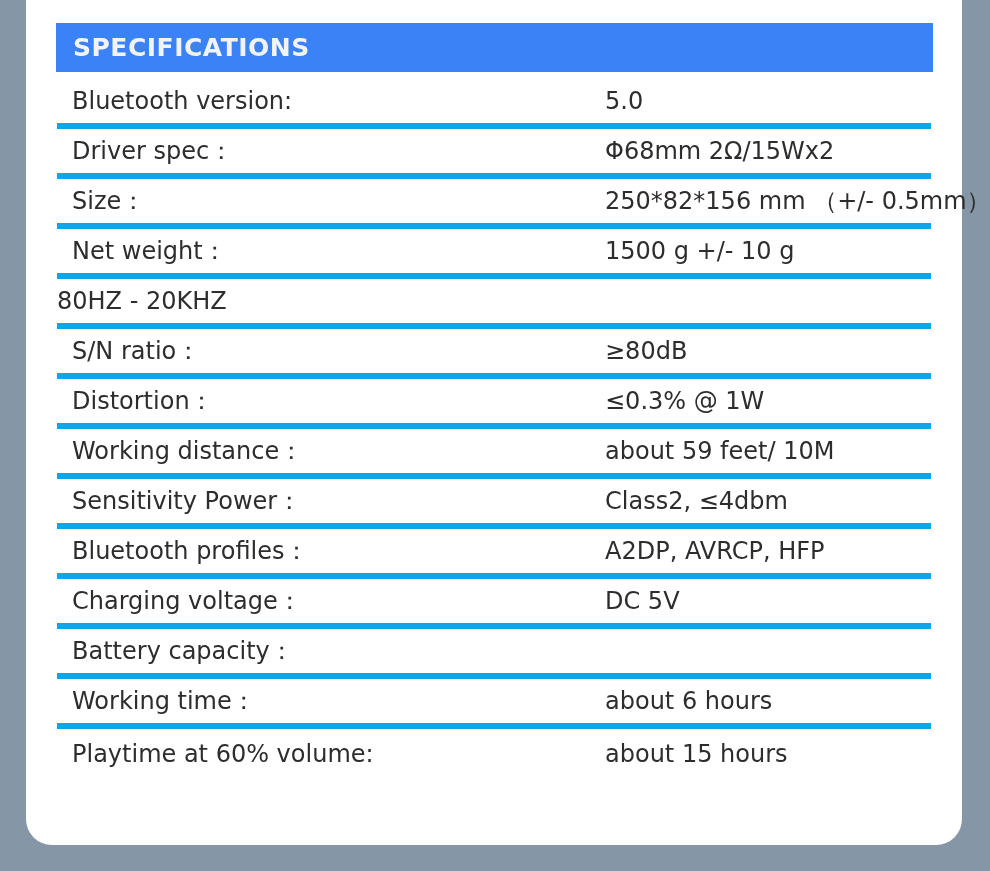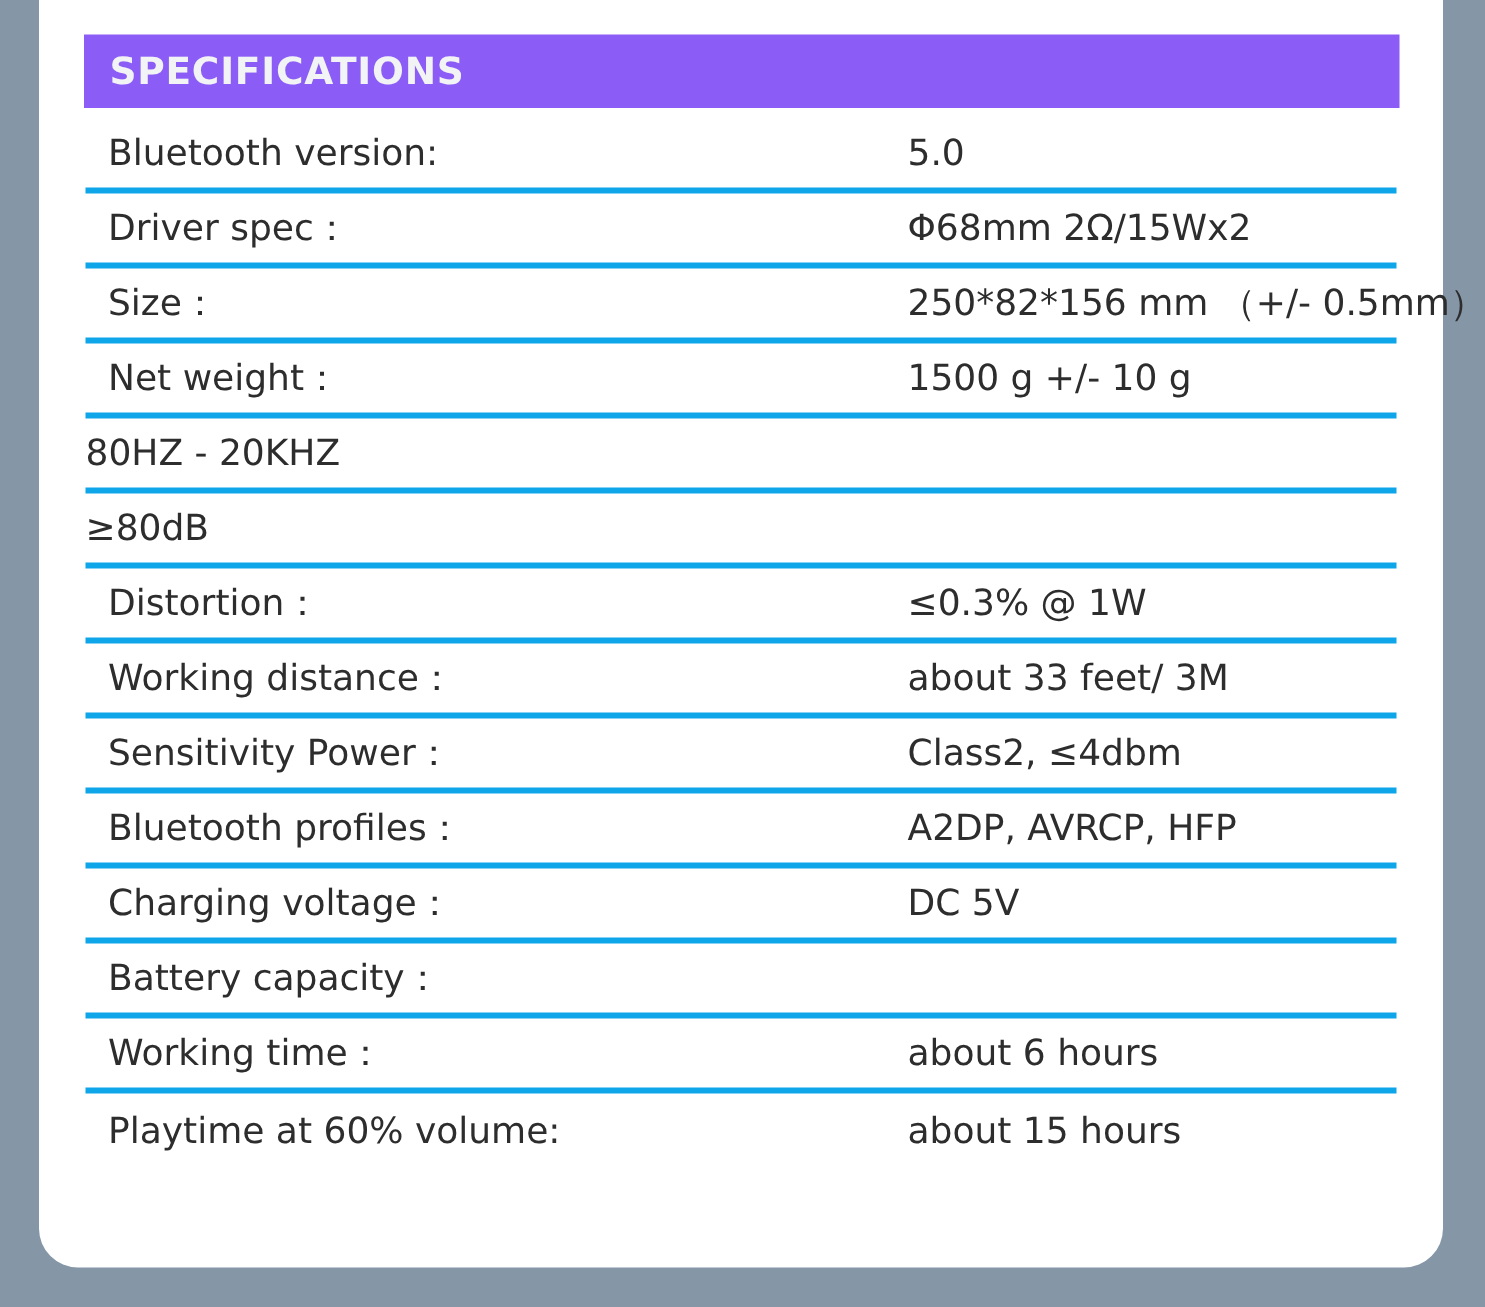--- a/index.html
+++ b/index.html
@@ -17,40 +17,40 @@
     top: 0;
     width: 936px;
     height: 845px;
     background: #ffffff;
     border-radius: 0 0 26px 26px;
   }
   .header-bar {
     margin: 23px 0 0 30px;
     width: 877px;
     height: 49px;
-    background: #8b5cf6;
+    background: #3b82f6;
     display: flex;
     align-items: center;
   }
   .header-title {
     color: #f2f3f4;
     font-size: 25px;
     font-weight: bold;
     letter-spacing: 0.5px;
     padding-left: 17px;
   }
   .spec-table {
     margin: 7px 0 0 31px;
     width: 874px;
   }
   .spec-row {
     height: 50px;
     display: flex;
     align-items: center;
-    border-bottom: 4px solid #0ea5e9;
+    border-bottom: 6px solid #0ea5e9;
     box-sizing: border-box;
   }
   .spec-row:last-child { border-bottom: none; }
   .spec-label {
     flex: 0 0 548px;
     box-sizing: border-box;
     padding-left: 15px;
     font-size: 24px;
     color: #2d2d2d;
     white-space: nowrap;
@@ -90,31 +90,32 @@
     <span class="spec-label">Net weight：</span>
     <span class="spec-value">1500 g +/- 10 g</span>
   </div>
 
   <div class="spec-row">
     <span class="spec-value">80HZ - 20KHZ</span>
   </div>
 
 
   <div class="spec-row">
+    <span class="spec-label">S/N ratio：</span>
     <span class="spec-value">≥80dB</span>
   </div>
 
   <div class="spec-row">
     <span class="spec-label">Distortion：</span>
     <span class="spec-value">≤0.3% @ 1W</span>
   </div>
 
   <div class="spec-row">
     <span class="spec-label">Working distance：</span>
-    <span class="spec-value">about 33 feet/ 3M</span>
+    <span class="spec-value">about 59 feet/ 10M</span>
   </div>
 
   <div class="spec-row">
     <span class="spec-label">Sensitivity Power：</span>
     <span class="spec-value">Class2, ≤4dbm</span>
   </div>
 
   <div class="spec-row">
     <span class="spec-label">Bluetooth profiles：</span>
     <span class="spec-value">A2DP, AVRCP, HFP</span>

